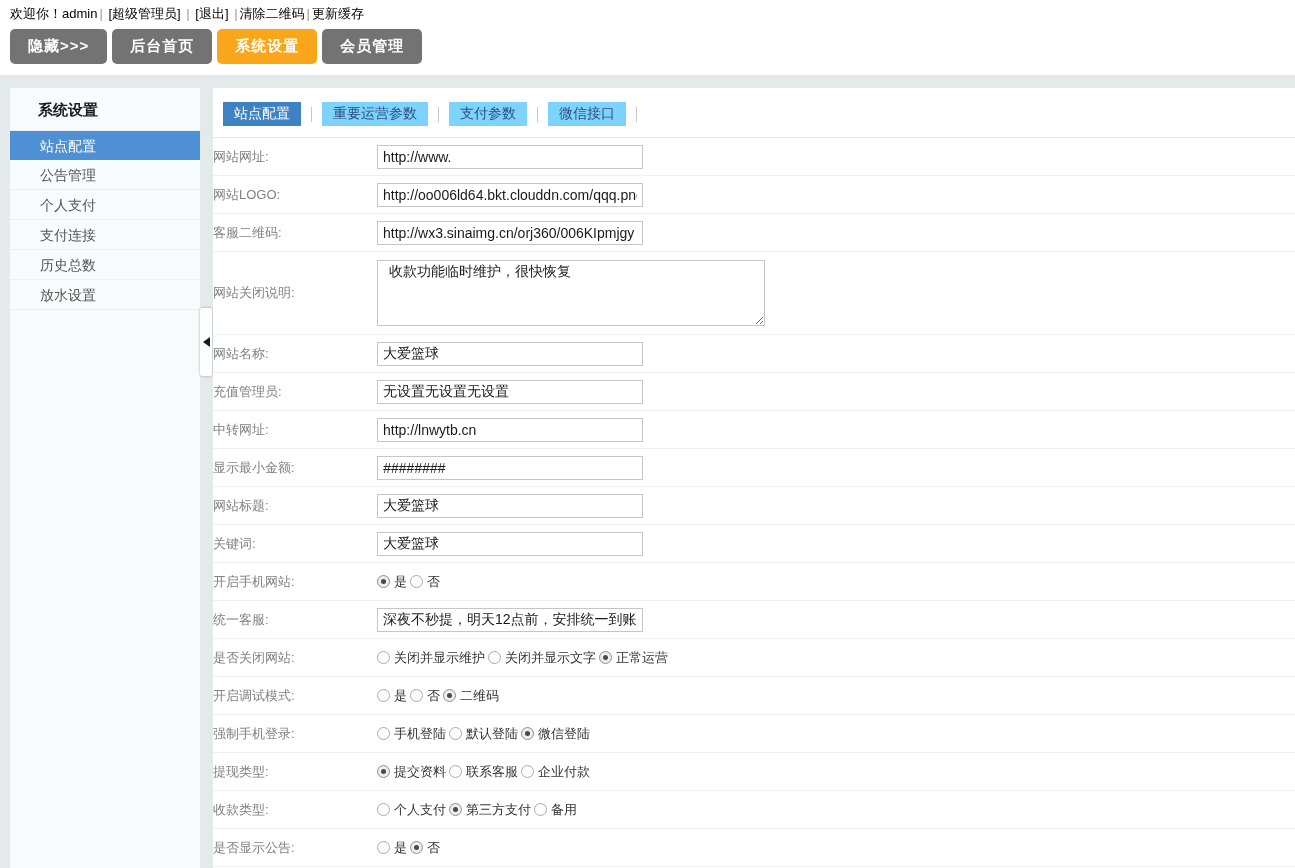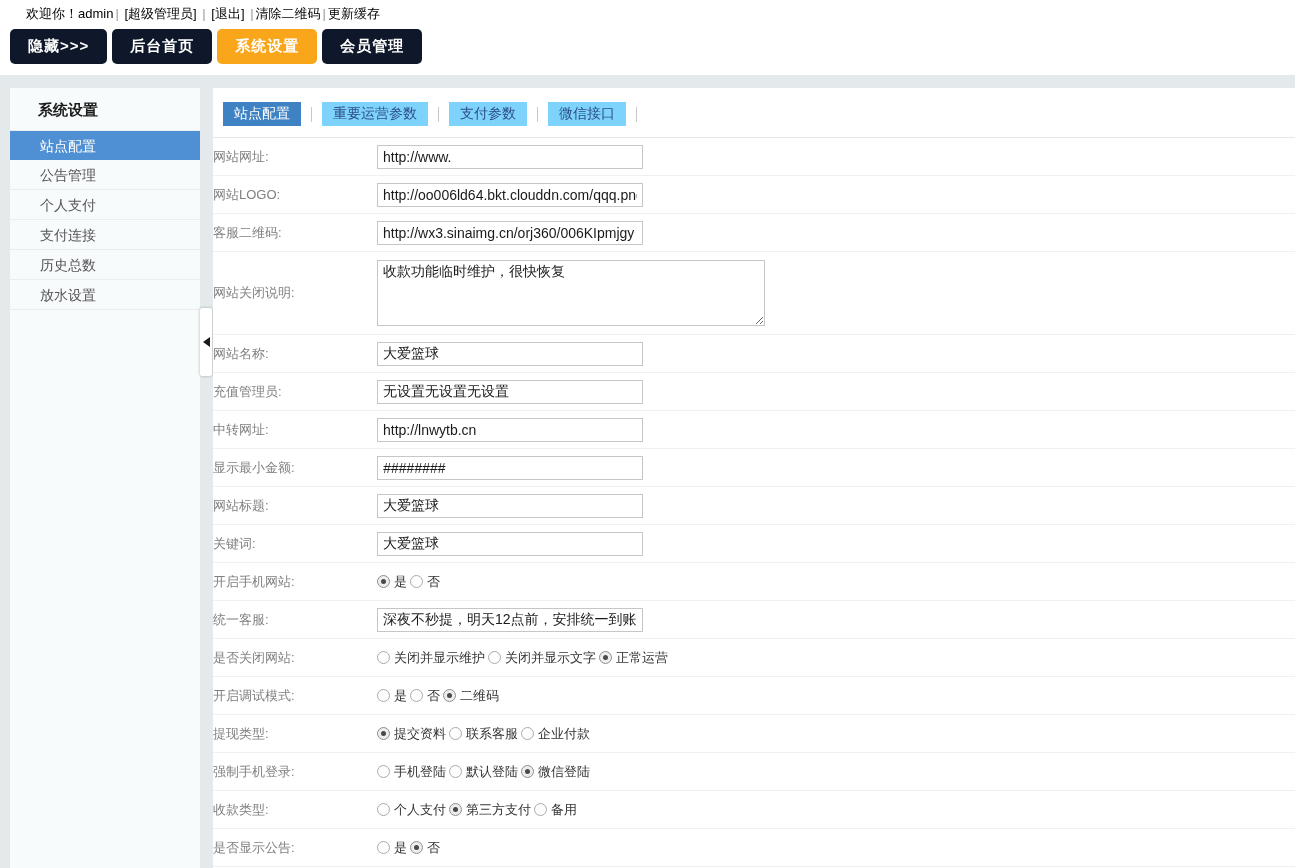--- a/index.html
+++ b/index.html
@@ -3,26 +3,26 @@
 <meta charset="utf-8">
 <style>
   * { box-sizing: border-box; }
   html,body { margin:0; padding:0; }
   body {
     width:1295px; height:868px; overflow:hidden; position:relative;
     background:#E4E9EC;
     font-family:"Liberation Sans","DejaVu Sans",sans-serif;
   }
   
-  .header { position:absolute; top:0; left:0; right:0; height:75px; background:#fff;padding-left:16px; }
+  .header { position:absolute; top:0; left:0; right:0; height:75px; background:#fff; }
   .welcome { padding:5px 0 0 10px; font-size:13px; color:#000; white-space:nowrap; }
   .welcome .sep { color:#999; margin:0 2px; }
   .nav { position:absolute; top:29px; left:10px; display:flex; gap:5px; }
   .nav-btn {
-    background:#0f172a; color:#fff; font-size:15px; font-weight:bold;
+    background:#737373; color:#fff; font-size:15px; font-weight:bold;
     padding:8px 18px; border-radius:5px; cursor:pointer; letter-spacing:1px;
   }
   .nav-btn.active { background:#FAA61A; }
   
   .sidebar { position:absolute; top:88px; left:10px; width:190px; bottom:0; background:#F8FBFC; }
   .sidebar-title { font-size:15px; font-weight:bold; color:#1c1c1c; padding:13px 0 10px 28px; }
   .side-item {
     height:30px; line-height:30px; padding-left:30px; font-size:14px; color:#555;
     border-bottom:1px solid #E9EEF1; cursor:pointer;
   }
@@ -44,21 +44,21 @@
   
   .row { display:flex; align-items:center; min-height:38px; border-bottom:1px solid #F0F0F0; font-size:13px; }
   .row.ta { min-height:83px; }
   .row-label { width:158px; color:#808080; flex-shrink:0; }
   .row-ctrl { margin-left:6px; display:flex; align-items:flex-end; }
   input.txt {
     width:266px; height:24px; border:1px solid #C6C6C6; padding:1px 5px;
     font-size:14px; color:#1a1a1a; font-family:inherit; background:#fff;
   }
   textarea.txt {
-    width:388px; height:66px; border:1px solid #C6C6C6; padding:2px 5px;
+    width:388px; height:66px; border:1px solid #C6C6C6; padding:2px 11px;
     font-size:14px; color:#1a1a1a; font-family:inherit; resize:both;
   }
   .ropt { display:flex; align-items:center; margin-right:3px; font-size:13px; color:#333; cursor:pointer; }
   .rdot {
     width:13px; height:13px; border-radius:50%; border:1px solid #ABABAB; background:#FDFDFD;
     margin-right:4px; position:relative; flex-shrink:0;
   }
   .rdot.on { background:#EDEDED; border-color:#8F8F8F; }
   .rdot.on::after { content:""; position:absolute; left:3px; top:3px; width:5px; height:5px; border-radius:50%; background:#4a4a4a; }
   .btns { padding:8px 0 20px 34px; display:flex; gap:11px; }
@@ -217,50 +217,50 @@
             <span class="rdot"></span>
             <span>否</span>
           </span>
           <span class="ropt">
             <span class="rdot on"></span>
             <span>二维码</span>
           </span>
         </div>
       </div>
       <div class="row">
+        <div class="row-label">强制手机登录:</div>
+        <div class="row-ctrl">
+          <span class="ropt">
+            <span class="rdot"></span>
+            <span>手机登陆</span>
+          </span>
+          <span class="ropt">
+            <span class="rdot"></span>
+            <span>默认登陆</span>
+          </span>
+          <span class="ropt">
+            <span class="rdot on"></span>
+            <span>微信登陆</span>
+          </span>
+        </div>
+      </div>
+      <div class="row">
         <div class="row-label">提现类型:</div>
         <div class="row-ctrl">
           <span class="ropt">
             <span class="rdot on"></span>
             <span>提交资料</span>
           </span>
           <span class="ropt">
             <span class="rdot"></span>
             <span>联系客服</span>
           </span>
           <span class="ropt">
             <span class="rdot"></span>
             <span>企业付款</span>
-          </span>
-        </div>
-      </div>
-      <div class="row">
-        <div class="row-label">强制手机登录:</div>
-        <div class="row-ctrl">
-          <span class="ropt">
-            <span class="rdot"></span>
-            <span>手机登陆</span>
-          </span>
-          <span class="ropt">
-            <span class="rdot"></span>
-            <span>默认登陆</span>
-          </span>
-          <span class="ropt">
-            <span class="rdot on"></span>
-            <span>微信登陆</span>
           </span>
         </div>
       </div>
       <div class="row">
         <div class="row-label">收款类型:</div>
         <div class="row-ctrl">
           <span class="ropt">
             <span class="rdot"></span>
             <span>个人支付</span>
           </span>

